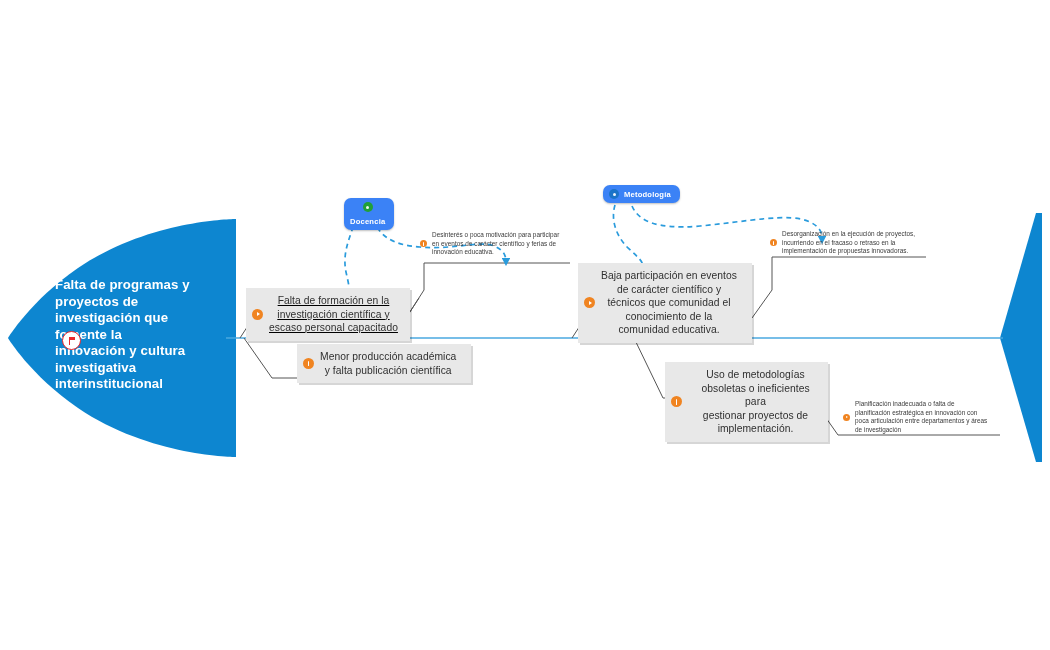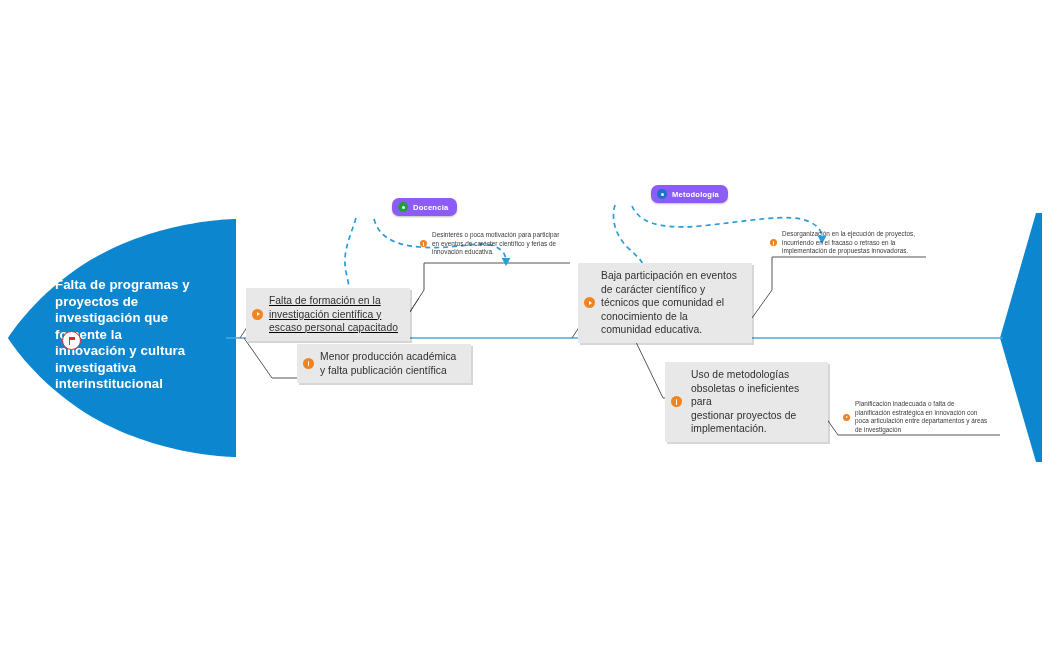--- a/index.html
+++ b/index.html
@@ -42,26 +42,25 @@
     letter-spacing: 0.1px;
     z-index: 6;
   }
 
   
   .cat-badge {
     position: absolute;
     display: flex;
     align-items: center;
     gap: 5px;
-    background: #8b5cf6;
+    background: #3b82f6;
     border-radius: 7px;
     padding: 4px 9px 4px 6px;
     z-index: 9;
     box-shadow: 0 1px 2px rgba(0,0,0,0.25);
-    margin-left: 48px;
   }
   .cat-badge .cat-label {
     color: #ffffff;
     font-size: 7.6px;
     font-weight: bold;
     white-space: nowrap;
     letter-spacing: 0.2px;
   }
   .cat-dot {
     width: 10px;
@@ -73,39 +72,40 @@
     align-items: center;
     justify-content: center;
   }
   .cat-dot::after {
     content: "";
     width: 3px;
     height: 3px;
     border-radius: 50%;
     background: rgba(255,255,255,0.92);
   }
-  #badge-docencia { left: 344px; top: 198px; }
+  #badge-docencia { left: 344px; top: 198px; flex-direction: column; }
   #badge-metodologia { left: 603px; top: 185px; }
 
   
   .cause-box {
     position: absolute;
     background: #e8e8e8;
     display: flex;
     align-items: center;
     gap: 6px;
     padding: 6px 8px 6px 6px;
     box-shadow: 2px 2px 0 rgba(0,0,0,0.16);
     z-index: 5;
   }
   .cause-box .cause-text {
     color: #2f2f2f;
     font-size: 10.3px;
     line-height: 13.6px;
     letter-spacing: 0.05px;
+    text-align: center;
   }
 
   
   .note-box {
     position: absolute;
     display: flex;
     align-items: center;
     gap: 5px;
     background: transparent;
     z-index: 5;

